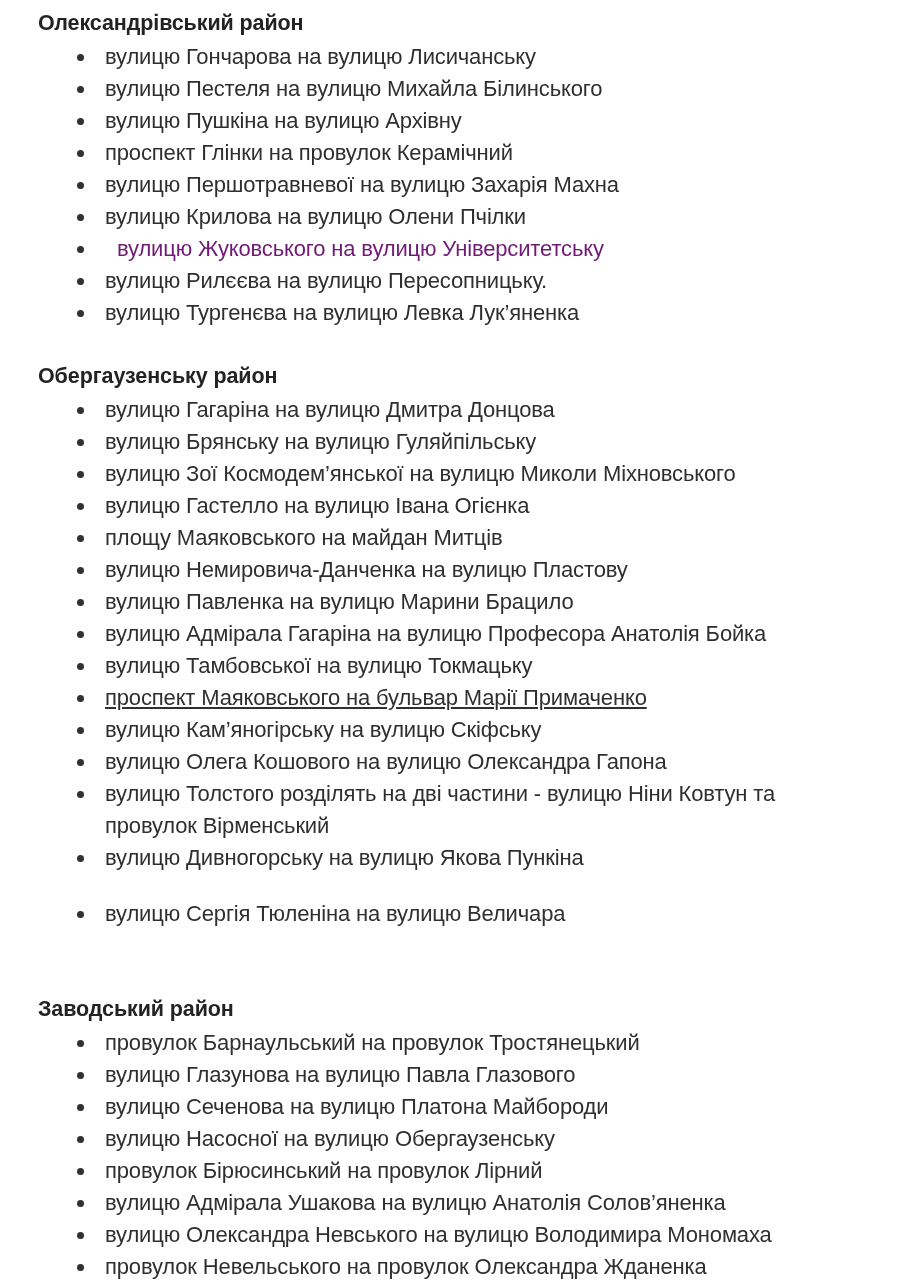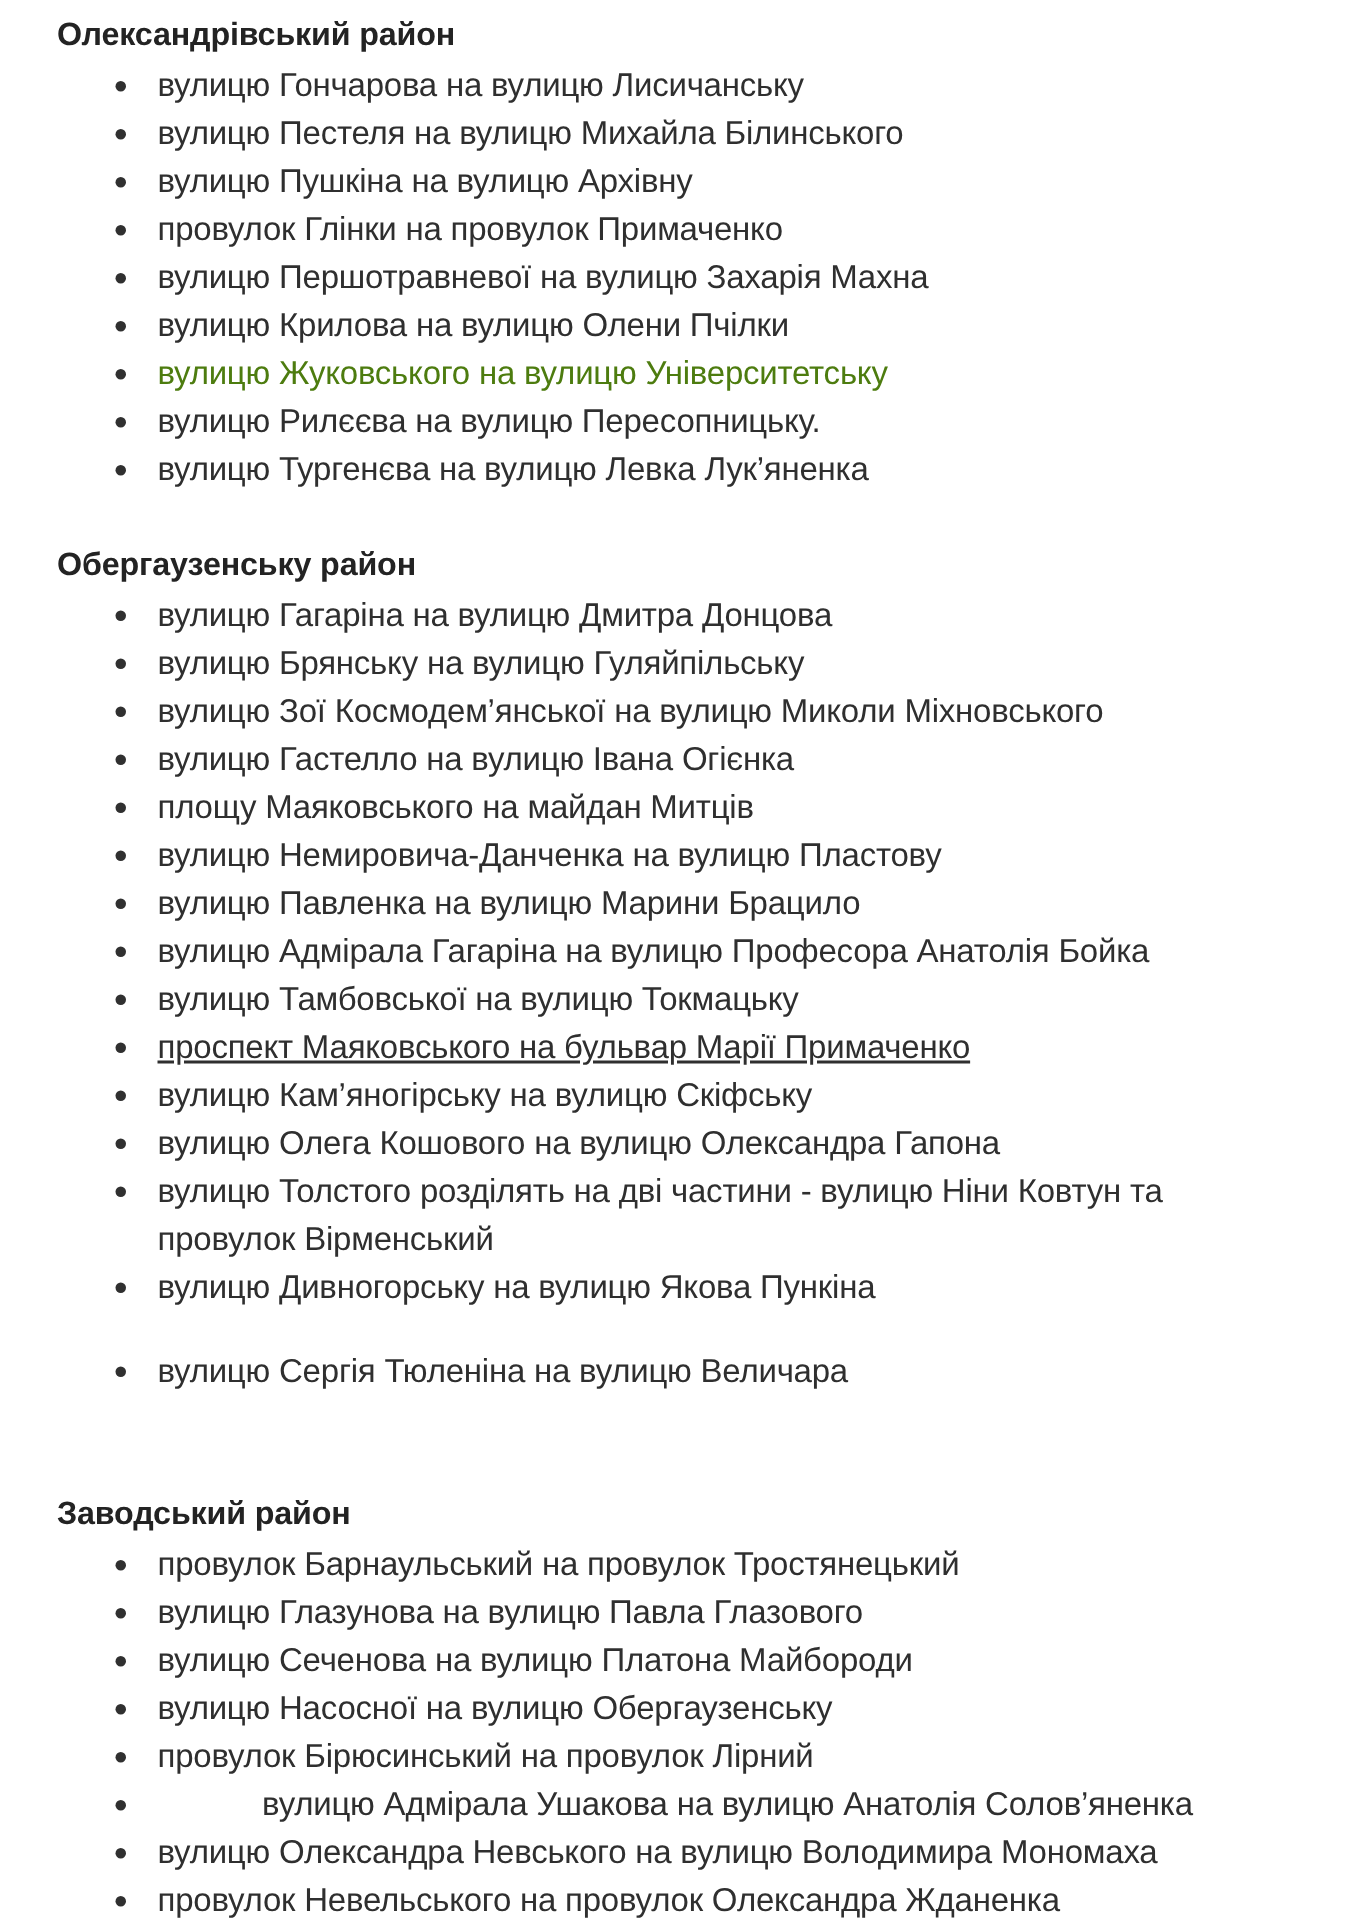--- a/index.html
+++ b/index.html
@@ -94,33 +94,33 @@
           <li class="list-item">
             <span class="bullet" style="background: rgb(48, 48, 48);"></span>
             <span class="item-text" style="color: rgb(47, 47, 47);">вулицю Пестеля на вулицю Михайла Білинського</span>
           </li>
           <li class="list-item">
             <span class="bullet" style="background: rgb(48, 48, 48);"></span>
             <span class="item-text" style="color: rgb(47, 47, 47);">вулицю Пушкіна на вулицю Архівну</span>
           </li>
           <li class="list-item">
             <span class="bullet" style="background: rgb(48, 48, 48);"></span>
-            <span class="item-text" style="color: rgb(47, 47, 47);">провулок Глінки на провулок Примаченко</span>
+            <span class="item-text" style="color: rgb(47, 47, 47);">проспект Глінки на провулок Керамічний</span>
           </li>
           <li class="list-item">
             <span class="bullet" style="background: rgb(48, 48, 48);"></span>
             <span class="item-text" style="color: rgb(47, 47, 47);">вулицю Першотравневої на вулицю Захарія Махна</span>
           </li>
           <li class="list-item">
             <span class="bullet" style="background: rgb(48, 48, 48);"></span>
             <span class="item-text" style="color: rgb(47, 47, 47);">вулицю Крилова на вулицю Олени Пчілки</span>
           </li>
           <li class="list-item">
             <span class="bullet" style="background: rgb(48, 48, 48);"></span>
-            <span class="item-text" style="color: #4d7c0f;">вулицю Жуковського на вулицю Університетську</span>
+            <span class="item-text" style="color: #701a75; margin-left: 12px;">вулицю Жуковського на вулицю Університетську</span>
           </li>
           <li class="list-item">
             <span class="bullet" style="background: rgb(48, 48, 48);"></span>
             <span class="item-text" style="color: rgb(47, 47, 47);">вулицю Рилєєва на вулицю Пересопницьку.</span>
           </li>
           <li class="list-item">
             <span class="bullet" style="background: rgb(48, 48, 48);"></span>
             <span class="item-text" style="color: rgb(47, 47, 47);">вулицю Тургенєва на вулицю Левка Лук’яненка</span>
           </li>
         </ul>
@@ -210,21 +210,21 @@
           <li class="list-item">
             <span class="bullet" style="background: rgb(48, 48, 48);"></span>
             <span class="item-text" style="color: rgb(47, 47, 47);">вулицю Насосної на вулицю Обергаузенську</span>
           </li>
           <li class="list-item">
             <span class="bullet" style="background: rgb(48, 48, 48);"></span>
             <span class="item-text" style="color: rgb(47, 47, 47);">провулок Бірюсинський на провулок Лірний</span>
           </li>
           <li class="list-item">
             <span class="bullet" style="background: rgb(48, 48, 48);"></span>
-            <span class="item-text" style="color: rgb(47, 47, 47); text-align: center;">вулицю Адмірала Ушакова на вулицю Анатолія Солов’яненка</span>
+            <span class="item-text" style="color: rgb(47, 47, 47);">вулицю Адмірала Ушакова на вулицю Анатолія Солов’яненка</span>
           </li>
           <li class="list-item">
             <span class="bullet" style="background: rgb(48, 48, 48);"></span>
             <span class="item-text" style="color: rgb(47, 47, 47);">вулицю Олександра Невського на вулицю Володимира Мономаха</span>
           </li>
           <li class="list-item">
             <span class="bullet" style="background: rgb(48, 48, 48);"></span>
             <span class="item-text" style="color: rgb(47, 47, 47);">провулок Невельського на провулок Олександра Жданенка</span>
           </li>
         </ul>

